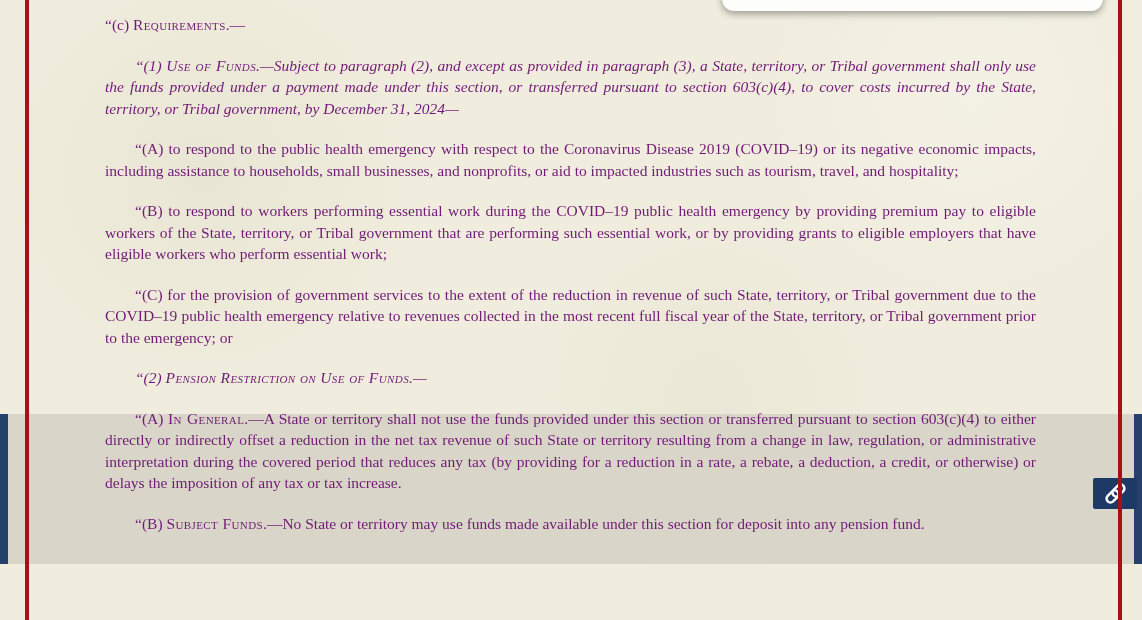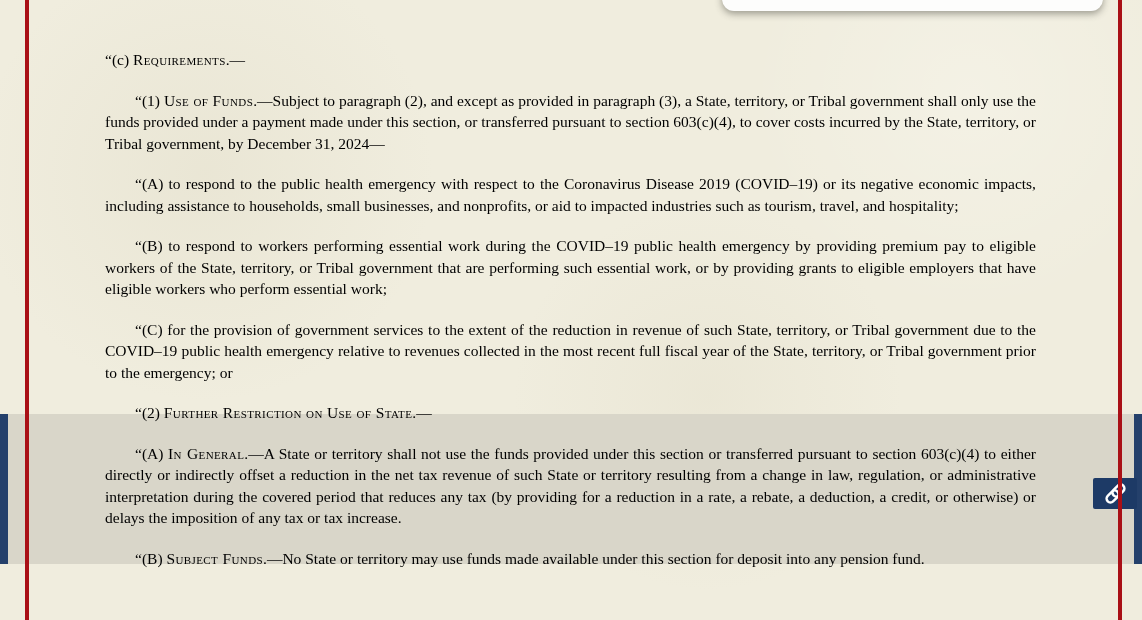--- a/index.html
+++ b/index.html
@@ -59,31 +59,30 @@
   }
   .edge-bar.left  { left: 0; }
   .edge-bar.right { left: 1134px; }
 
   .content {
     position: absolute;
     inset: 0;
     z-index: 3;
     padding: 14px 106px 0 105px;
     box-sizing: border-box;
-    color: #000000;
-    margin-top: 35px;
+    color: #701a75;
   }
   .content p {
     margin: 0 0 19px 0;
     font-size: 15.5px;
     line-height: 21.5px;
     text-align: justify;
   }
   .lvl0 { margin-left: 0; }
-  .lvl1 { margin-left: 5px;  text-indent: 30px; }
+  .lvl1 { margin-left: 5px;  text-indent: 30px; font-style: italic; }
   .lvl2 { margin-left: 37px; text-indent: 30px; font-family: Liberation Serif, serif; }
   .sc {
     font-variant: small-caps;
     letter-spacing: 0.4px;
   }
 
   .link-button {
     position: absolute;
     left: 1093px;
     top: 478px;
@@ -124,21 +123,21 @@
 
     <p class="lvl1"><span>“(1) </span><span class="sc">Use of Funds</span><span>.—</span><span>Subject to paragraph (2), and except as provided in paragraph (3), a State, territory, or Tribal government shall only use the funds provided under a payment made under this section, or transferred pursuant to section 603(c)(4), to cover costs incurred by the State, territory, or Tribal government, by December 31, 2024—</span></p>
 
     <p class="lvl2"><span>“(A) </span><span>to respond to the public health emergency with respect to the Coronavirus Disease 2019 (COVID–19) or its negative economic impacts, including assistance to households, small businesses, and nonprofits, or aid to impacted industries such as tourism, travel, and hospitality;</span></p>
 
     <p class="lvl2"><span>“(B) </span><span>to respond to workers performing essential work during the COVID–19 public health emergency by providing premium pay to eligible workers of the State, territory, or Tribal government that are performing such essential work, or by providing grants to eligible employers that have eligible workers who perform essential work;</span></p>
 
     <p class="lvl2"><span>“(C) </span><span>for the provision of government services to the extent of the reduction in revenue of such State, territory, or Tribal government due to the COVID–19 public health emergency relative to revenues collected in the most recent full fiscal year of the State, territory, or Tribal government prior to the emergency; or</span></p>
 
 
-    <p class="lvl1"><span>“(2) </span><span class="sc">Further Restriction on Use of State</span><span>.—</span><span></span></p>
+    <p class="lvl1"><span>“(2) </span><span class="sc">Pension Restriction on Use of Funds</span><span>.—</span><span></span></p>
 
     <p class="lvl2"><span>“(A) </span><span class="sc">In General</span><span>.—</span><span>A State or territory shall not use the funds provided under this section or transferred pursuant to section 603(c)(4) to either directly or indirectly offset a reduction in the net tax revenue of such State or territory resulting from a change in law, regulation, or administrative interpretation during the covered period that reduces any tax (by providing for a reduction in a rate, a rebate, a deduction, a credit, or otherwise) or delays the imposition of any tax or tax increase.</span></p>
 
     <p class="lvl2"><span>“(B) </span><span class="sc">Subject Funds</span><span>.—</span><span>No State or territory may use funds made available under this section for deposit into any pension fund.</span></p>
 
   </div>
 
   <div class="link-button">
     <span style="display:flex;">
       <svg width="27" height="27" viewBox="0 0 24 24">

